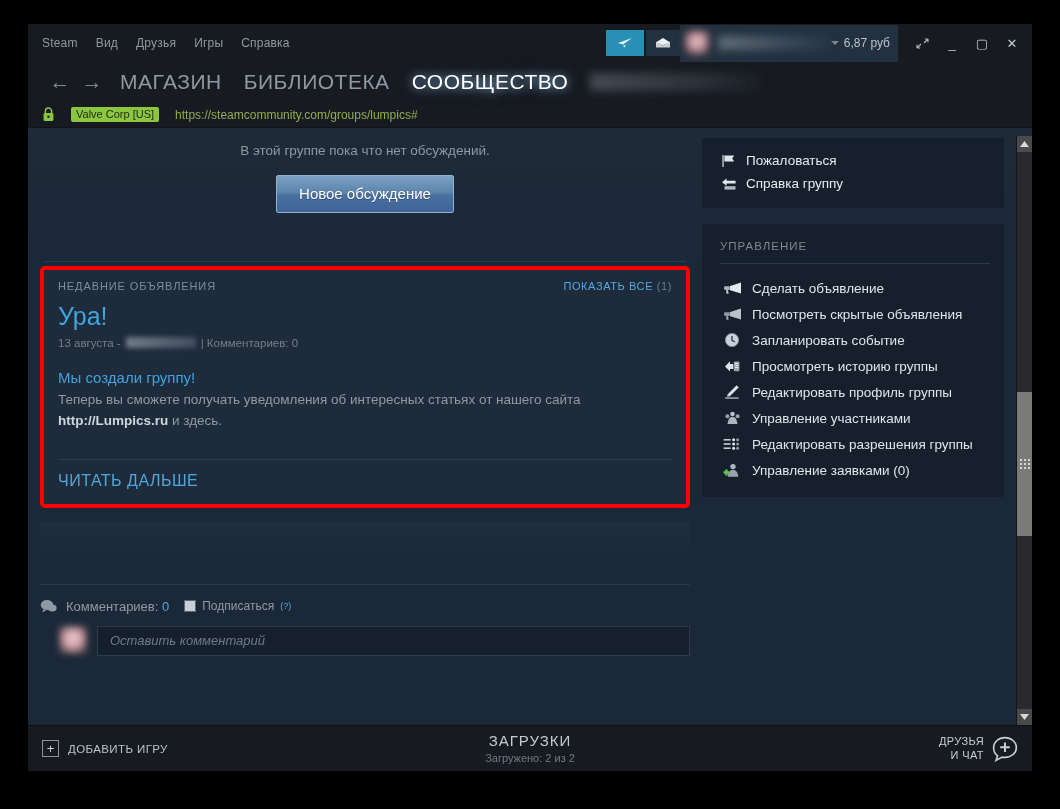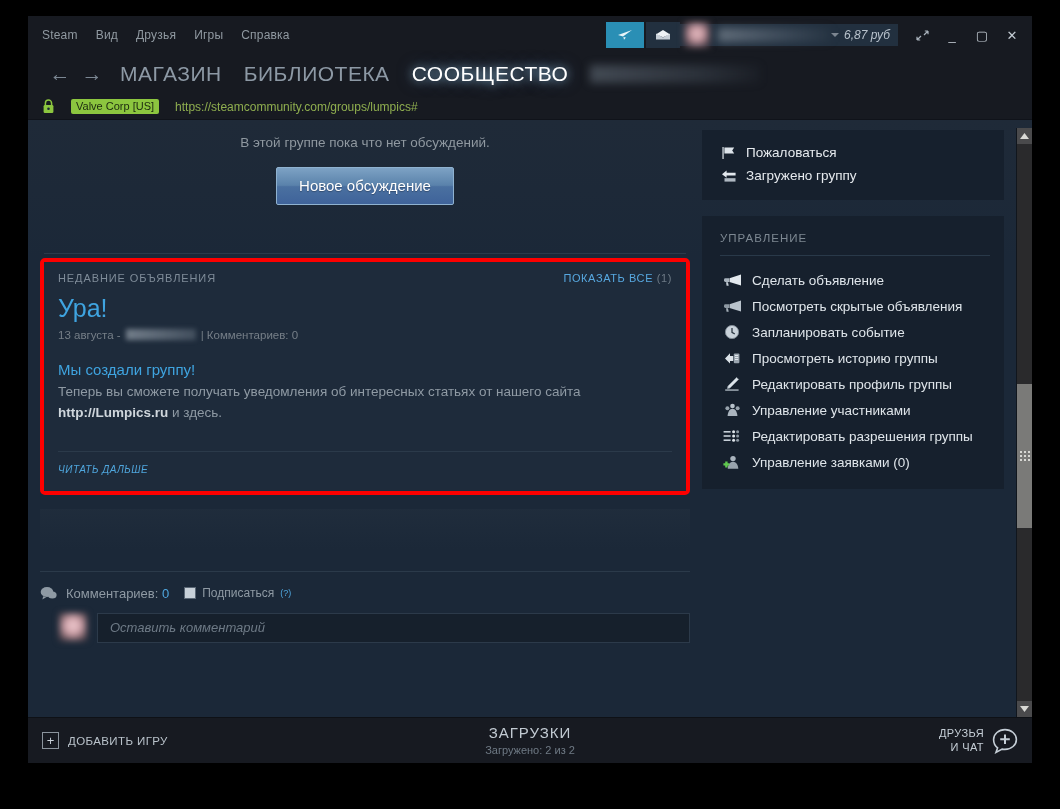--- a/index.html
+++ b/index.html
@@ -11,21 +11,21 @@
   }
   #root {
     position: relative;
     width: 1060px; height: 809px;
     background: #000;
   }
 
   
   .client {
     position: absolute;
-    left: 28px; top: 16px;
+    left: 28px; top: 24px;
     width: 1004px; height: 747px;
     background: #1b2838;
     display: flex; flex-direction: column;
   }
 
   
   .titlebar {
     height: 38px;
     background: #171a21;
     display: flex; align-items: center;
@@ -43,26 +43,25 @@
   .tb-btn-broadcast {
     width: 38px; height: 26px; background: #2a8fb5;
     display: flex; align-items: center; justify-content: center;
     margin-right: 2px;
   }
   .tb-btn-mail {
     width: 34px; height: 26px; background: #22303f;
     display: flex; align-items: center; justify-content: center;
   }
   .userbar {
-    height: 22px; background: #22303f;
+    height: 37px; background: #22303f;
     display: flex; align-items: center;
     padding-right: 8px;
     position: relative;
     min-width: 218px;
-    font-style: italic;
   }
   .avatar-blur {
     width: 26px; height: 26px;
     background: radial-gradient(circle at 50% 45%, #e8bfc4 0%, #c79aa2 35%, #5d4a52 70%, #2a2a33 100%);
     filter: blur(3px);
     margin-left: 4px;
   }
   .uname-blur {
     flex: 1;
     height: 14px; margin-left: 8px;
@@ -214,22 +213,22 @@
   .ann-sub {
     color: #3fa4e0; font-size: 15px; margin-top: 20px;
   }
   .ann-body {
     color: #8f9aa4; font-size: 13.5px; line-height: 1.55;
     margin-top: 4px;
   }
   .ann-body .lnk { color: #cfd6dc; font-weight: bold; }
   .ann-sep { height: 1px; background: #2b3a4a; margin: 27px 0 0 0; }
   .ann-more {
-    color: #4fa6dd; font-size: 10px; letter-spacing: .5px;
-    margin-top: 12px; display: inline-block; font-style: italic;
+    color: #4fa6dd; font-size: 16px; letter-spacing: .5px;
+    margin-top: 12px; display: inline-block;
   }
 
   .spacer-panel {
     height: 40px; margin-top: 14px;
     background: linear-gradient(180deg, rgba(35,48,63,.55), rgba(27,40,56,.15));
   }
 
   .comments-rule { height: 1px; background: #2b3a4a; margin-top: 22px; }
   .comments-head {
     display: flex; align-items: center; gap: 9px;
@@ -504,21 +503,21 @@
               </span>
               <span>Пожаловаться</span>
             </div>
             <div class="side-row">
               <span class="side-ico">
                 <svg width="17" height="14" viewBox="0 0 17 14">
                   <path d="M5.6 1.6L1 5.2l4.6 3.6V6.6h9v-2.8h-9z" fill="#e2e8ee"></path>
                   <rect x="3.5" y="9.2" width="11" height="3.4" fill="#aeb8c2"></rect>
                 </svg>
               </span>
-              <span>Загружено группу</span>
+              <span>Справка группу</span>
             </div>
           </div>
 
           <div class="side-panel2">
             <div class="side-hd">УПРАВЛЕНИЕ</div>
             <div class="mgmt-list">
 
               <div class="mgmt-row">
                 <span class="mgmt-ico">
                   <svg width="19" height="14" viewBox="0 0 19 14">

